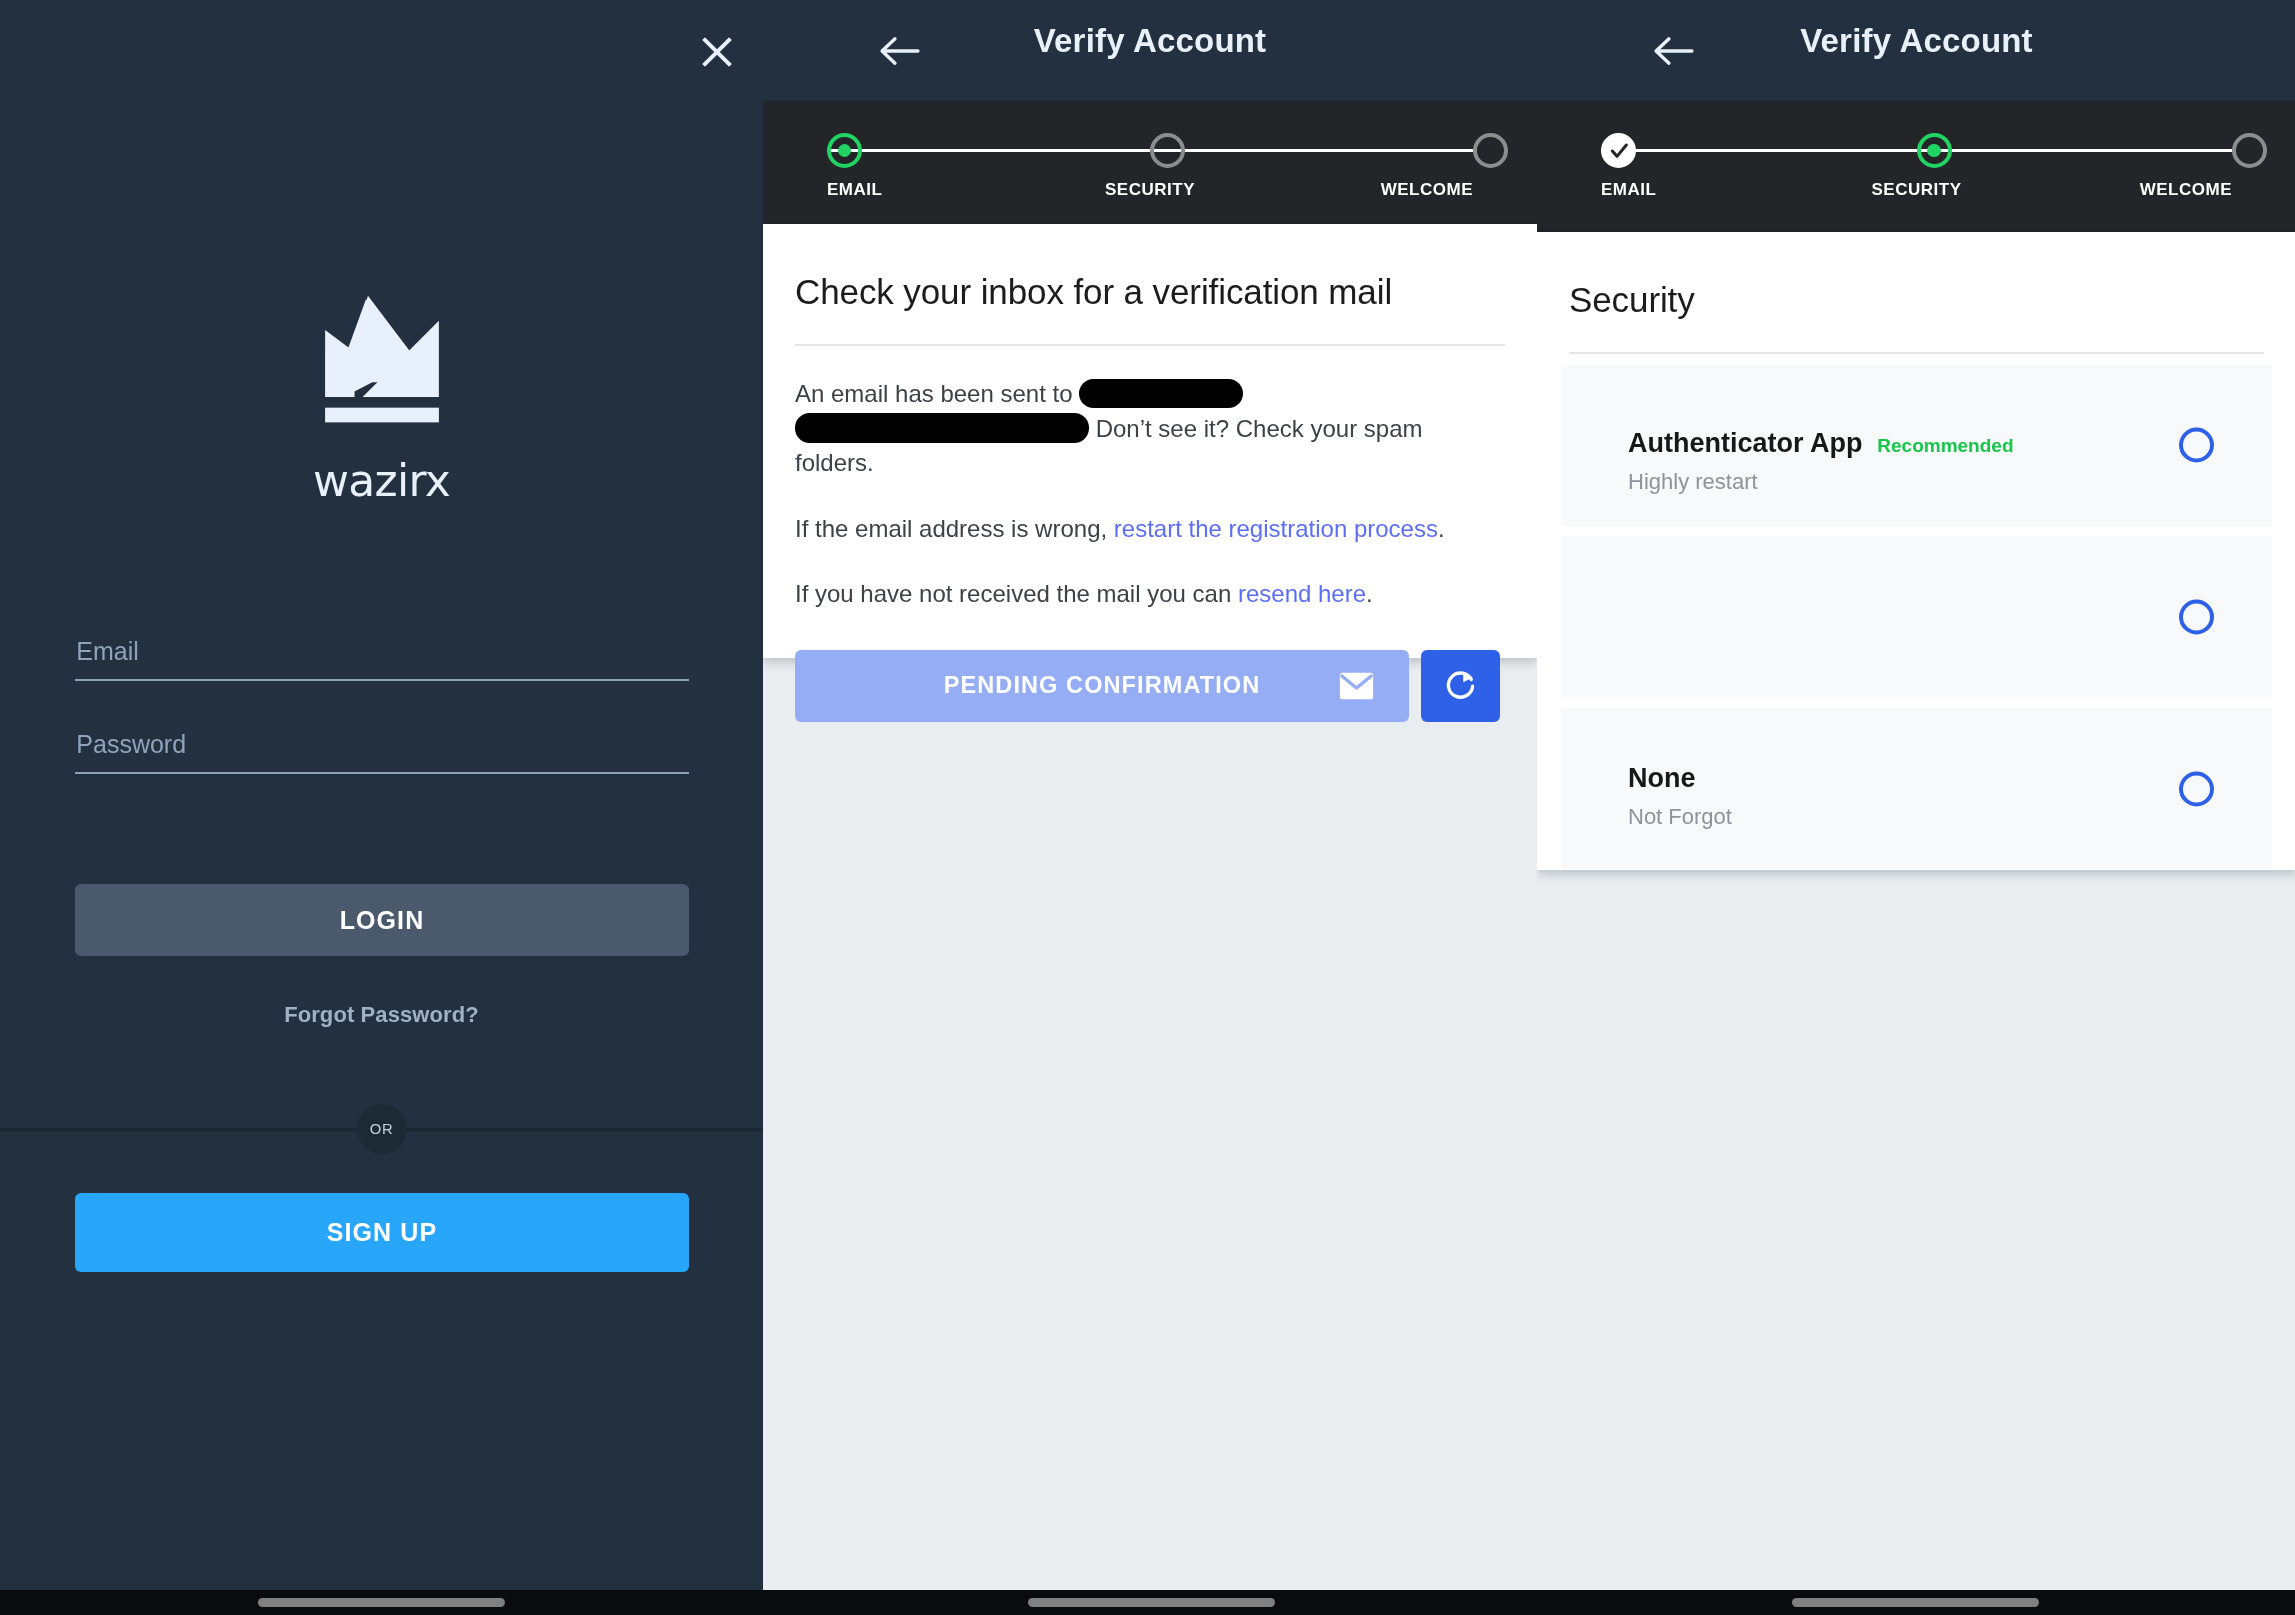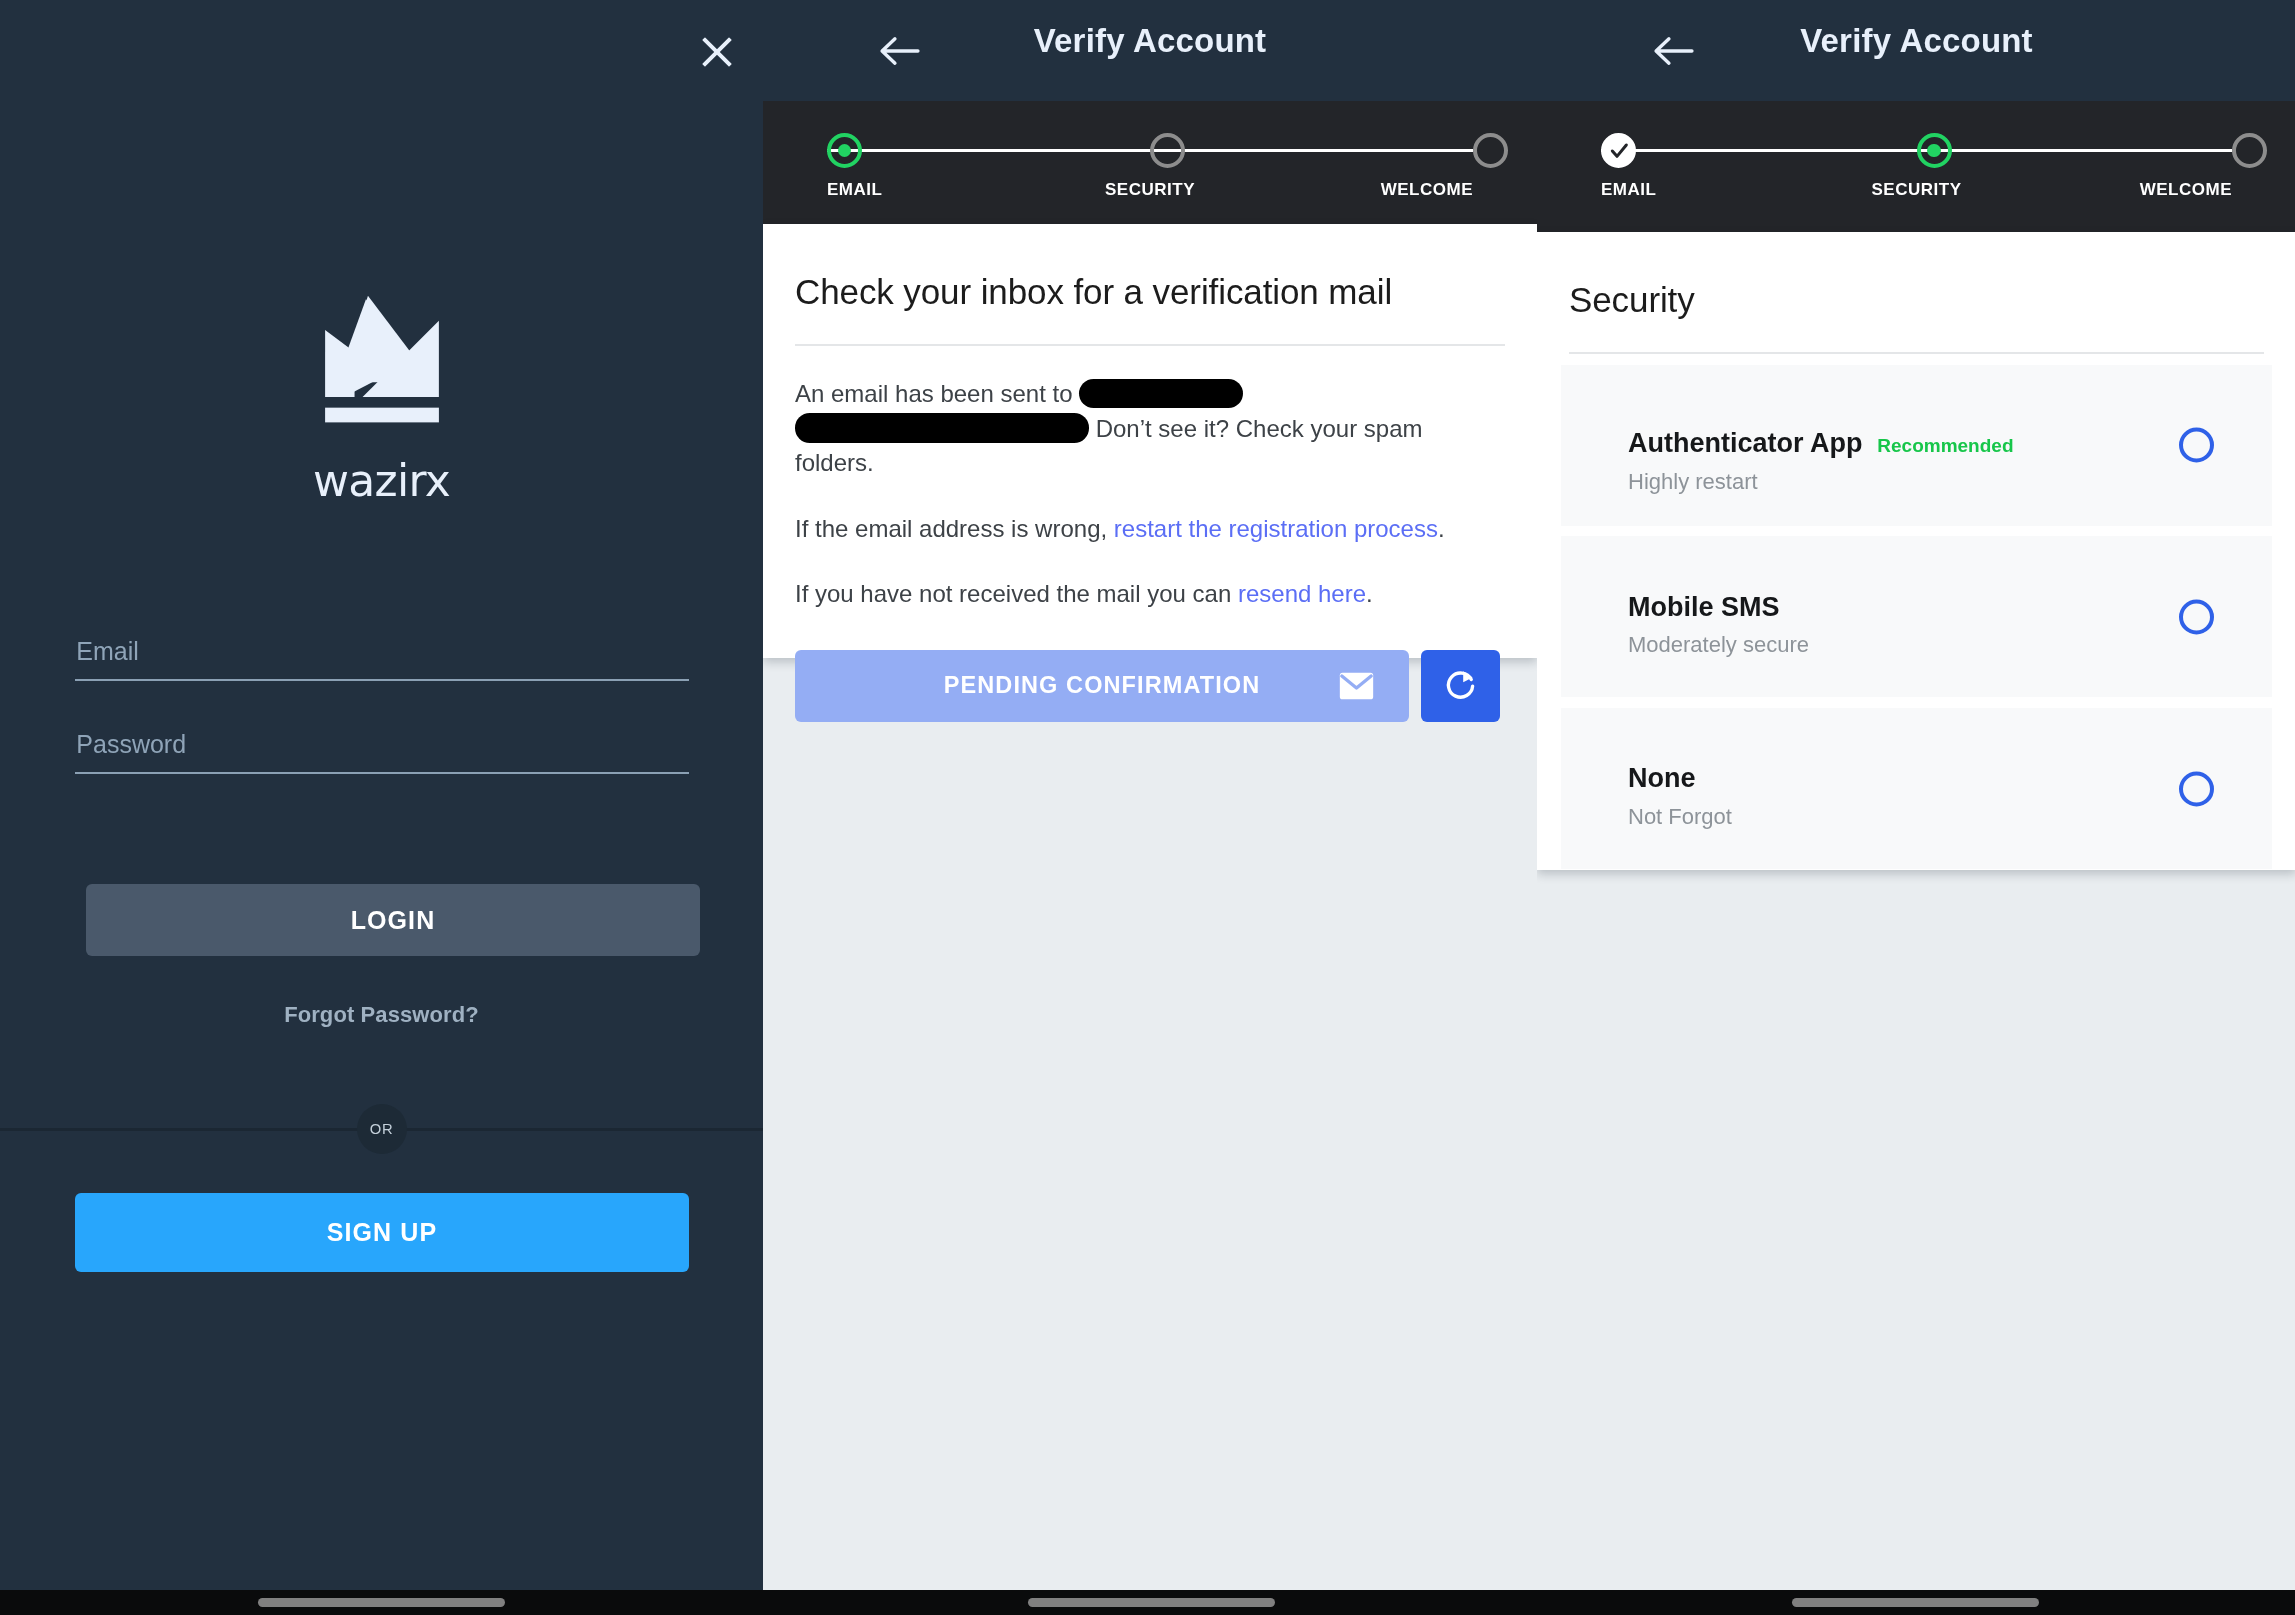--- a/index.html
+++ b/index.html
@@ -54,21 +54,21 @@
     width: 100%; height: 50px;
     background: transparent; border: none;
     border-bottom: 2px solid #8ba0b4;
     color: #e8f0fb; font-size: 25px;
     font-family: "Liberation Sans", sans-serif;
     outline: none; padding: 0 1.3px 8px;
   }
   .field input::placeholder { color: #8fa4b8; opacity: 1; }
 
   .btn-login {
-    position: absolute; left: 86px; top: 884px;
+    position: absolute; left: 75px; top: 884px;
     width: 614px; height: 72px;
     background: #4a596b; border: none; border-radius: 6px;
     color: #ffffff; font-size: 25px; font-weight: 700;
     letter-spacing: 1.1px; cursor: pointer;
     font-family: "Liberation Sans", sans-serif;
   }
   .forgot {
     position: absolute; left: 0; top: 1002px; width: 763px;
     text-align: center; color: #9fb1c2; font-size: 22px;
     font-weight: 700; cursor: pointer; letter-spacing: 0.1px;
@@ -369,27 +369,20 @@
             <div class="opt-head">
               <span class="opt-name">Authenticator App</span>
               <span class="opt-badge">Recommended</span>
             </div>
             <div class="opt-sub">Highly restart</div>
           </div>
           <div class="radio"></div>
         </div>
 
         <div class="opt">
-          <div class="opt-text">
-            <div class="opt-head">
-              <span class="opt-name">Mobile SMS</span>
-              <span class="opt-badge"></span>
-            </div>
-            <div class="opt-sub">Moderately secure</div>
-          </div>
           <div class="radio"></div>
         </div>
 
         <div class="opt">
           <div class="opt-text">
             <div class="opt-head">
               <span class="opt-name">None</span>
               <span class="opt-badge"></span>
             </div>
             <div class="opt-sub">Not Forgot</div>

